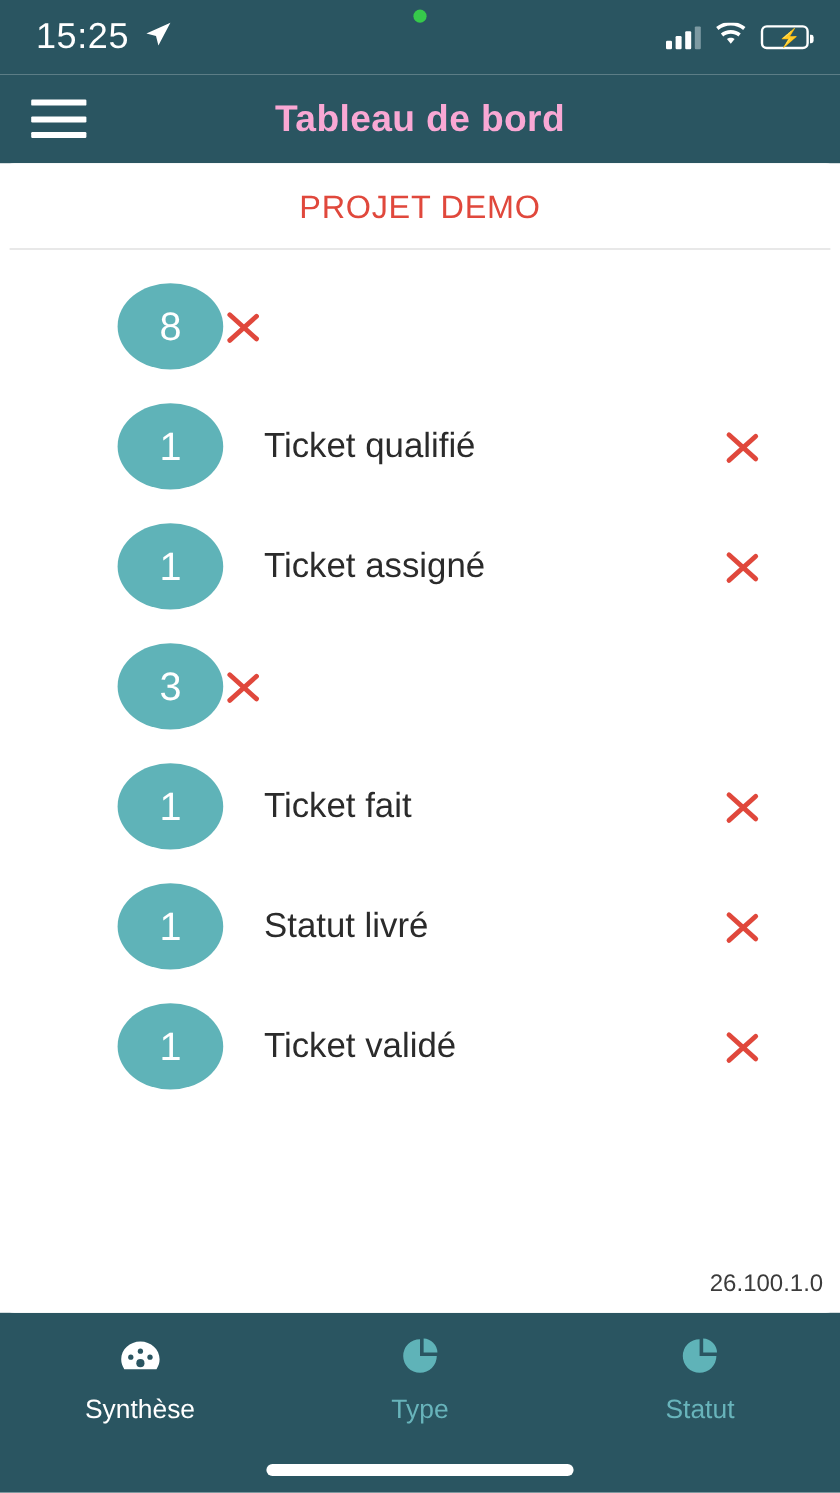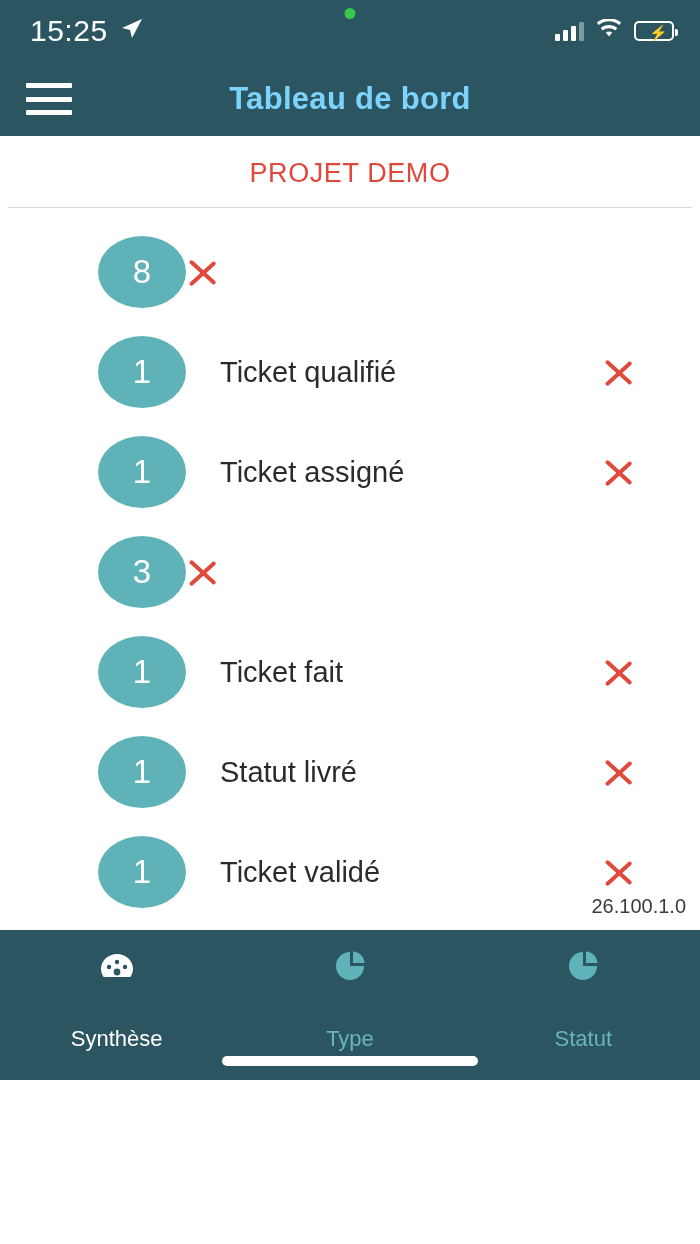--- a/index.html
+++ b/index.html
@@ -5,21 +5,21 @@
   * { box-sizing: border-box; margin: 0; padding: 0; }
   html, body {
     width: 700px;
     height: 1244px;
     background: #ffffff;
     font-family: "Liberation Sans", sans-serif;
     overflow: hidden;
   }
   #app {
     width: 700px;
-    height: 1080px;
+    height: 1244px;
     display: flex;
     flex-direction: column;
     background: #ffffff;
     position: relative;
   }
 
   
   .statusbar {
     height: 62px;
     background: #2a5561;
@@ -128,21 +128,21 @@
     display: block;
     height: 5px;
     width: 100%;
     background: #ffffff;
     border-radius: 1px;
   }
   .nav-title {
     position: absolute;
     left: 0; right: 0;
     text-align: center;
-    color: #7dd3fc;
+    color: #f9a8d4;
     font-size: 31px;
     font-weight: bold;
     letter-spacing: 0.3px;
     pointer-events: none;
   }
 
   
   .content {
     flex: 1 1 auto;
     background: #ffffff;
@@ -246,21 +246,20 @@
     cursor: pointer;
   }
   .tab .tab-icon {
     height: 36px;
     display: flex;
     align-items: center;
     justify-content: center;
   }
   .tab .tab-label {
     font-size: 22px;
-    margin-top: 28px;
   }
   .tab.active .tab-label { color: #ffffff; }
   .tab:not(.active) .tab-label { color: #68b4bb; }
 
   .home-indicator {
     position: absolute;
     bottom: 14px;
     left: 50%;
     transform: translateX(-50%);
     width: 256px;

